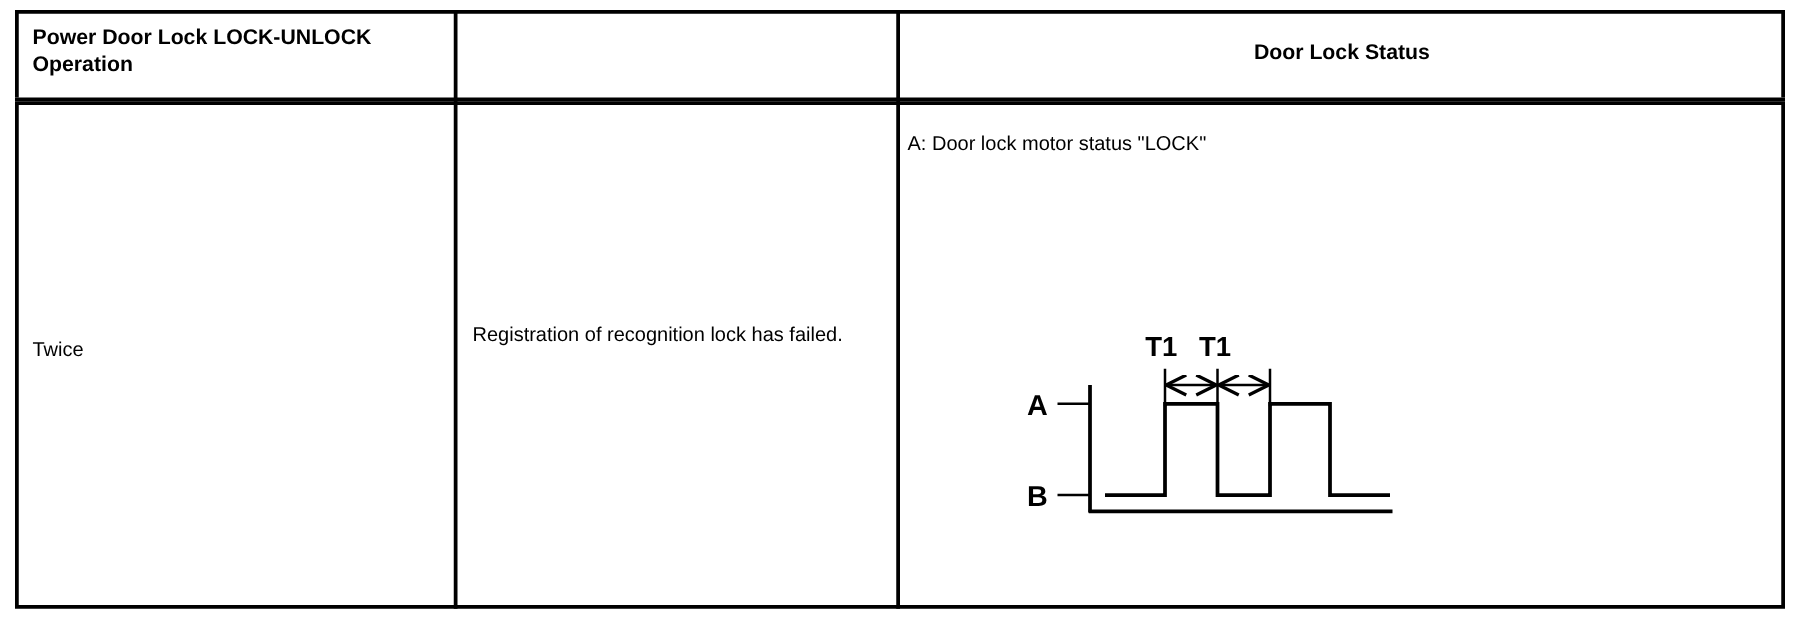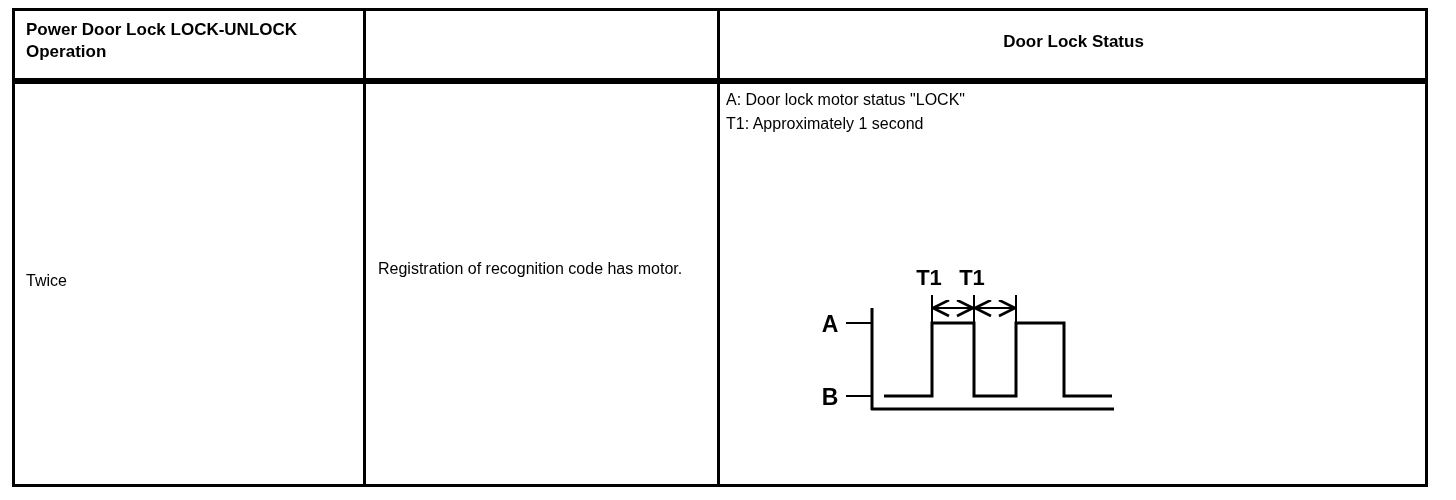--- a/index.html
+++ b/index.html
@@ -54,21 +54,21 @@
     font-size:16px;
     line-height:21px;
     color:#000;
   }
   .cell-twice{ left:26px; top:270px; width:320px; }
   .cell-result{ left:378px; top:258px; width:325px; }
 
   
   .legend{
     position:absolute;
-    left:726px; top:88px;
+    left:726px; top:104px;
     width:690px;
     font-size:16px;
     line-height:24px;
     color:#000;
   }
   .legend div{ white-space:pre; }
 
   
   .diagram{
     position:absolute;
@@ -94,25 +94,24 @@
 
   <div class="table"></div>
   <div class="rule-under-header"></div>
   <div class="col-div col-div-1"></div>
   <div class="col-div col-div-2"></div>
 
   <div class="hdr hdr-op">Power Door Lock LOCK-UNLOCK Operation</div>
   <div class="hdr hdr-status">Door Lock Status</div>
 
   <div class="cell cell-twice">Twice</div>
-  <div class="cell cell-result">Registration of recognition code has motor.</div>
+  <div class="cell cell-result">Registration of recognition lock has failed.</div>
 
   <div class="legend">
     <div>A: Door lock motor status "LOCK"</div>
-    <div>T1: Approximately 1 second</div>
   </div>
 
   <div class="diagram">
     <svg width="330" height="180" viewBox="0 0 330 180" xmlns="http://www.w3.org/2000/svg">
       <defs>
         <marker id="arrL" markerWidth="10" markerHeight="10" refX="1" refY="4" orient="auto" markerUnits="strokeWidth">
           <path d="M9,0 L1,4 L9,8" fill="none" stroke="#000" stroke-width="1.3"></path>
         </marker>
         <marker id="arrR" markerWidth="10" markerHeight="10" refX="9" refY="4" orient="auto" markerUnits="strokeWidth">
           <path d="M1,0 L9,4 L1,8" fill="none" stroke="#000" stroke-width="1.3"></path>

